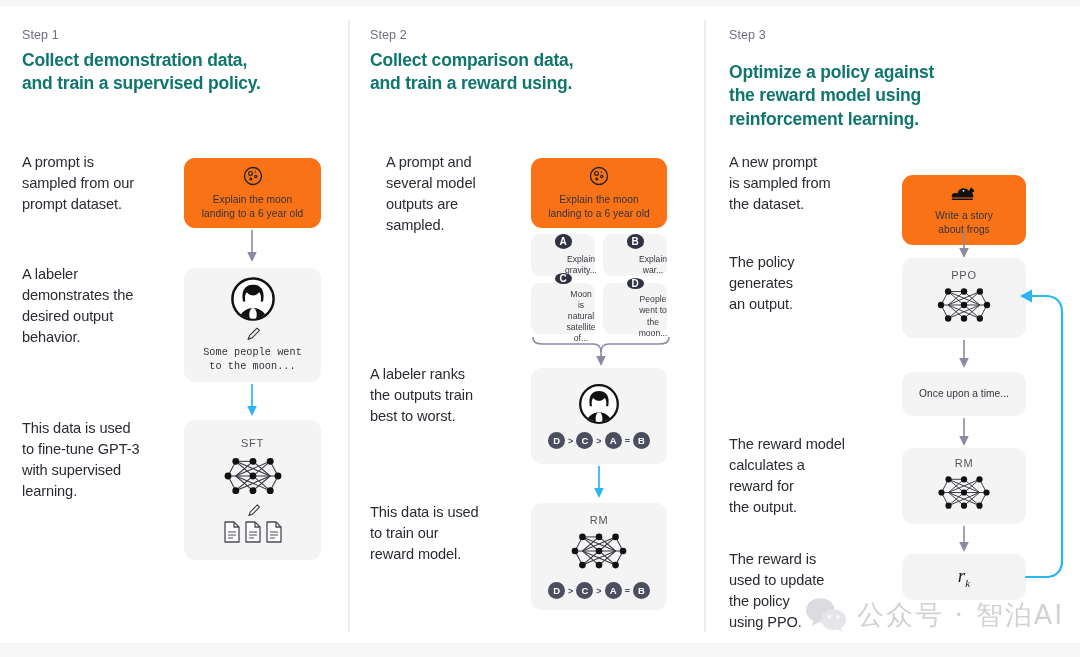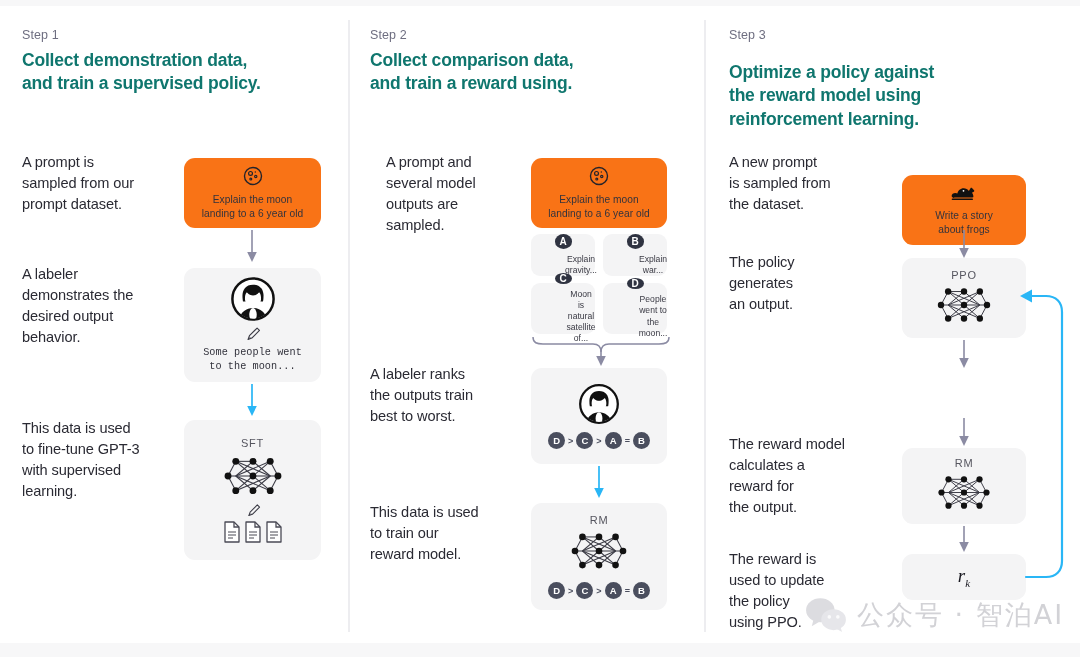--- a/index.html
+++ b/index.html
@@ -475,20 +475,23 @@
           </g>
         </svg>
       </span>
     </div>
 
     <svg style="position:absolute;left:253px;top:334px;" width="14" height="30">
       <line x1="7" y1="0" x2="7" y2="20" stroke="#8b8ba3" stroke-width="1.6"></line>
       <polygon points="2.2,18 11.8,18 7,28" fill="#8b8ba3"></polygon>
     </svg>
 
+    <div class="card grey" style="left:198px;top:366px;width:124px;height:44px;">
+      <div class="card-text">Once upon a time...</div>
+    </div>
 
     <svg style="position:absolute;left:253px;top:412px;" width="14" height="30">
       <line x1="7" y1="0" x2="7" y2="20" stroke="#8b8ba3" stroke-width="1.6"></line>
       <polygon points="2.2,18 11.8,18 7,28" fill="#8b8ba3"></polygon>
     </svg>
 
     <div class="card grey" style="left:198px;top:442px;width:124px;height:76px;">
       <div class="card-cap">RM</div>
       <span style="margin-top:1px;">
         <svg width="56" height="45" viewBox="0 0 72 58">

